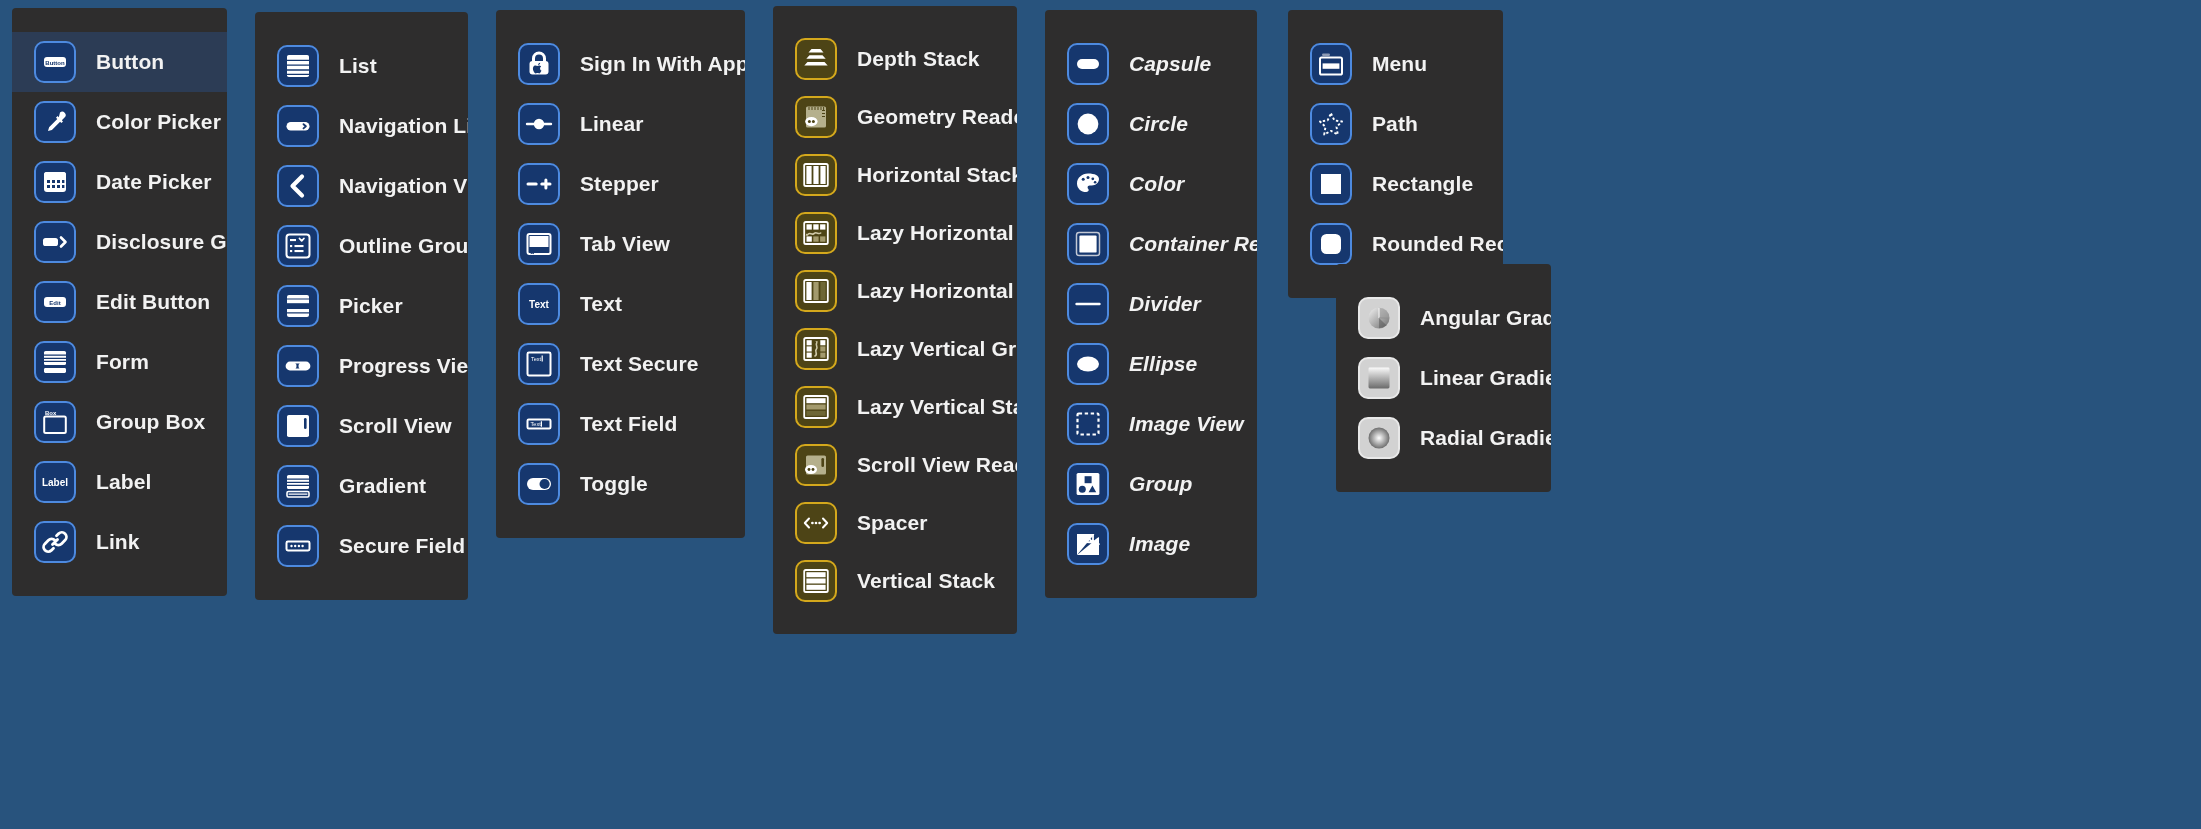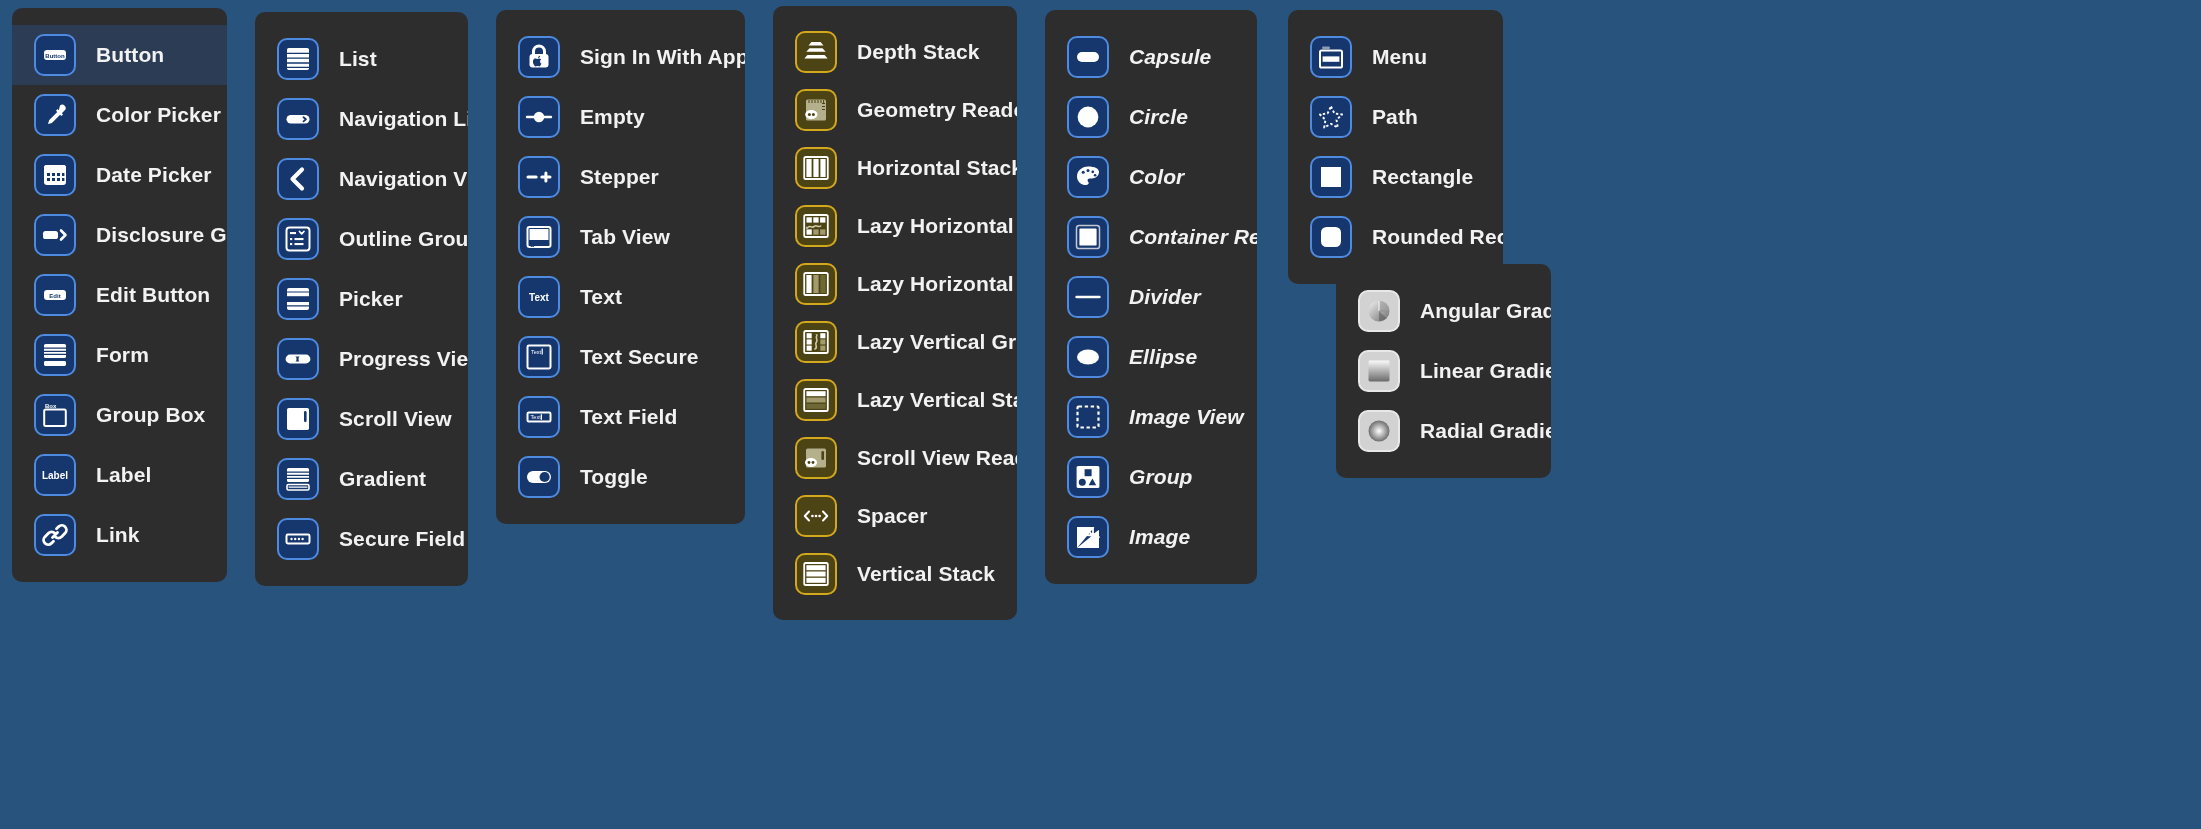--- a/index.html
+++ b/index.html
@@ -10,22 +10,22 @@
     overflow: hidden;
   }
   #stage {
     position: relative;
     width: 2201px; height: 829px;
     background: #28537d;
   }
   .panel {
     position: absolute;
     background: #2e2d2d;
-    border-radius: 10px;
-    padding: 17px 0;
+    border-radius: 4px;
+    padding: 24px 0;
     overflow: hidden;
   }
   .row {
     display: flex;
     align-items: center;
     padding: 8px 14px 8px 22px;
     gap: 20px;
   }
   .row.sel { background: #2c3c55; }
   .label {
@@ -277,21 +277,21 @@
         </span>
         <span class="label">Sign In With Apple Button</span>
       </div>
       <div class="row">
         <span class="ico blue">
           <svg width="30" height="30" viewBox="0 0 30 30">
             <path d="M3 15h24" stroke="#ffffff" stroke-width="2.4" stroke-linecap="round"></path>
             <circle cx="15" cy="15" r="5.2" fill="#ffffff"></circle>
           </svg>
         </span>
-        <span class="label">Empty</span>
+        <span class="label">Linear</span>
       </div>
       <div class="row">
         <span class="ico blue">
           <svg width="30" height="30" viewBox="0 0 30 30">
             <path d="M4 15h8.2" stroke="#ffffff" stroke-width="3" stroke-linecap="round"></path>
             <path d="M17.8 15H26M21.9 10.9v8.2" stroke="#ffffff" stroke-width="3" stroke-linecap="round"></path>
           </svg>
         </span>
         <span class="label">Stepper</span>
       </div>

